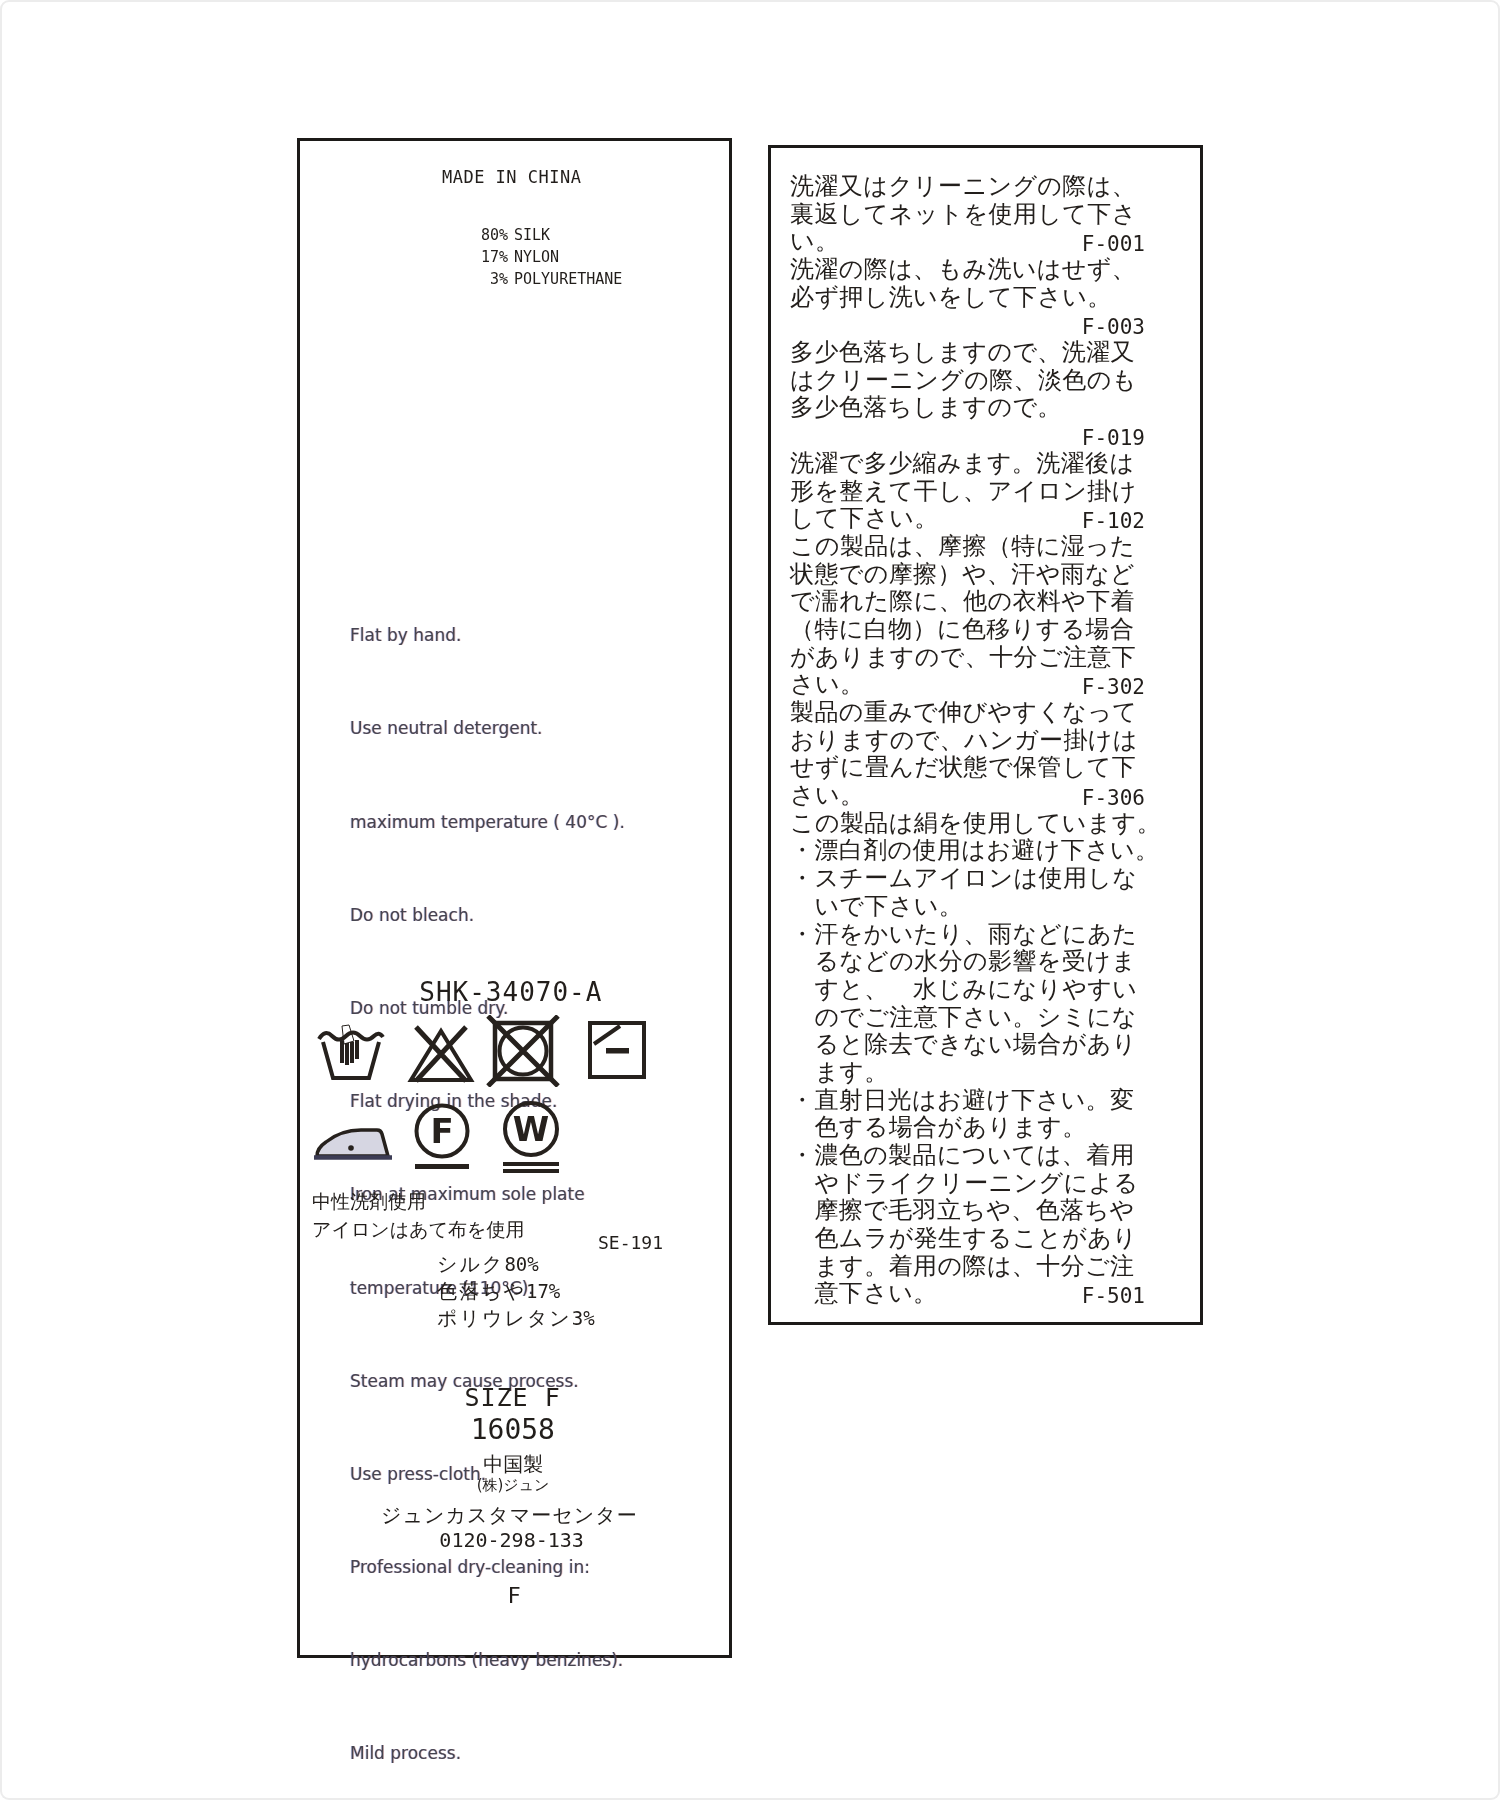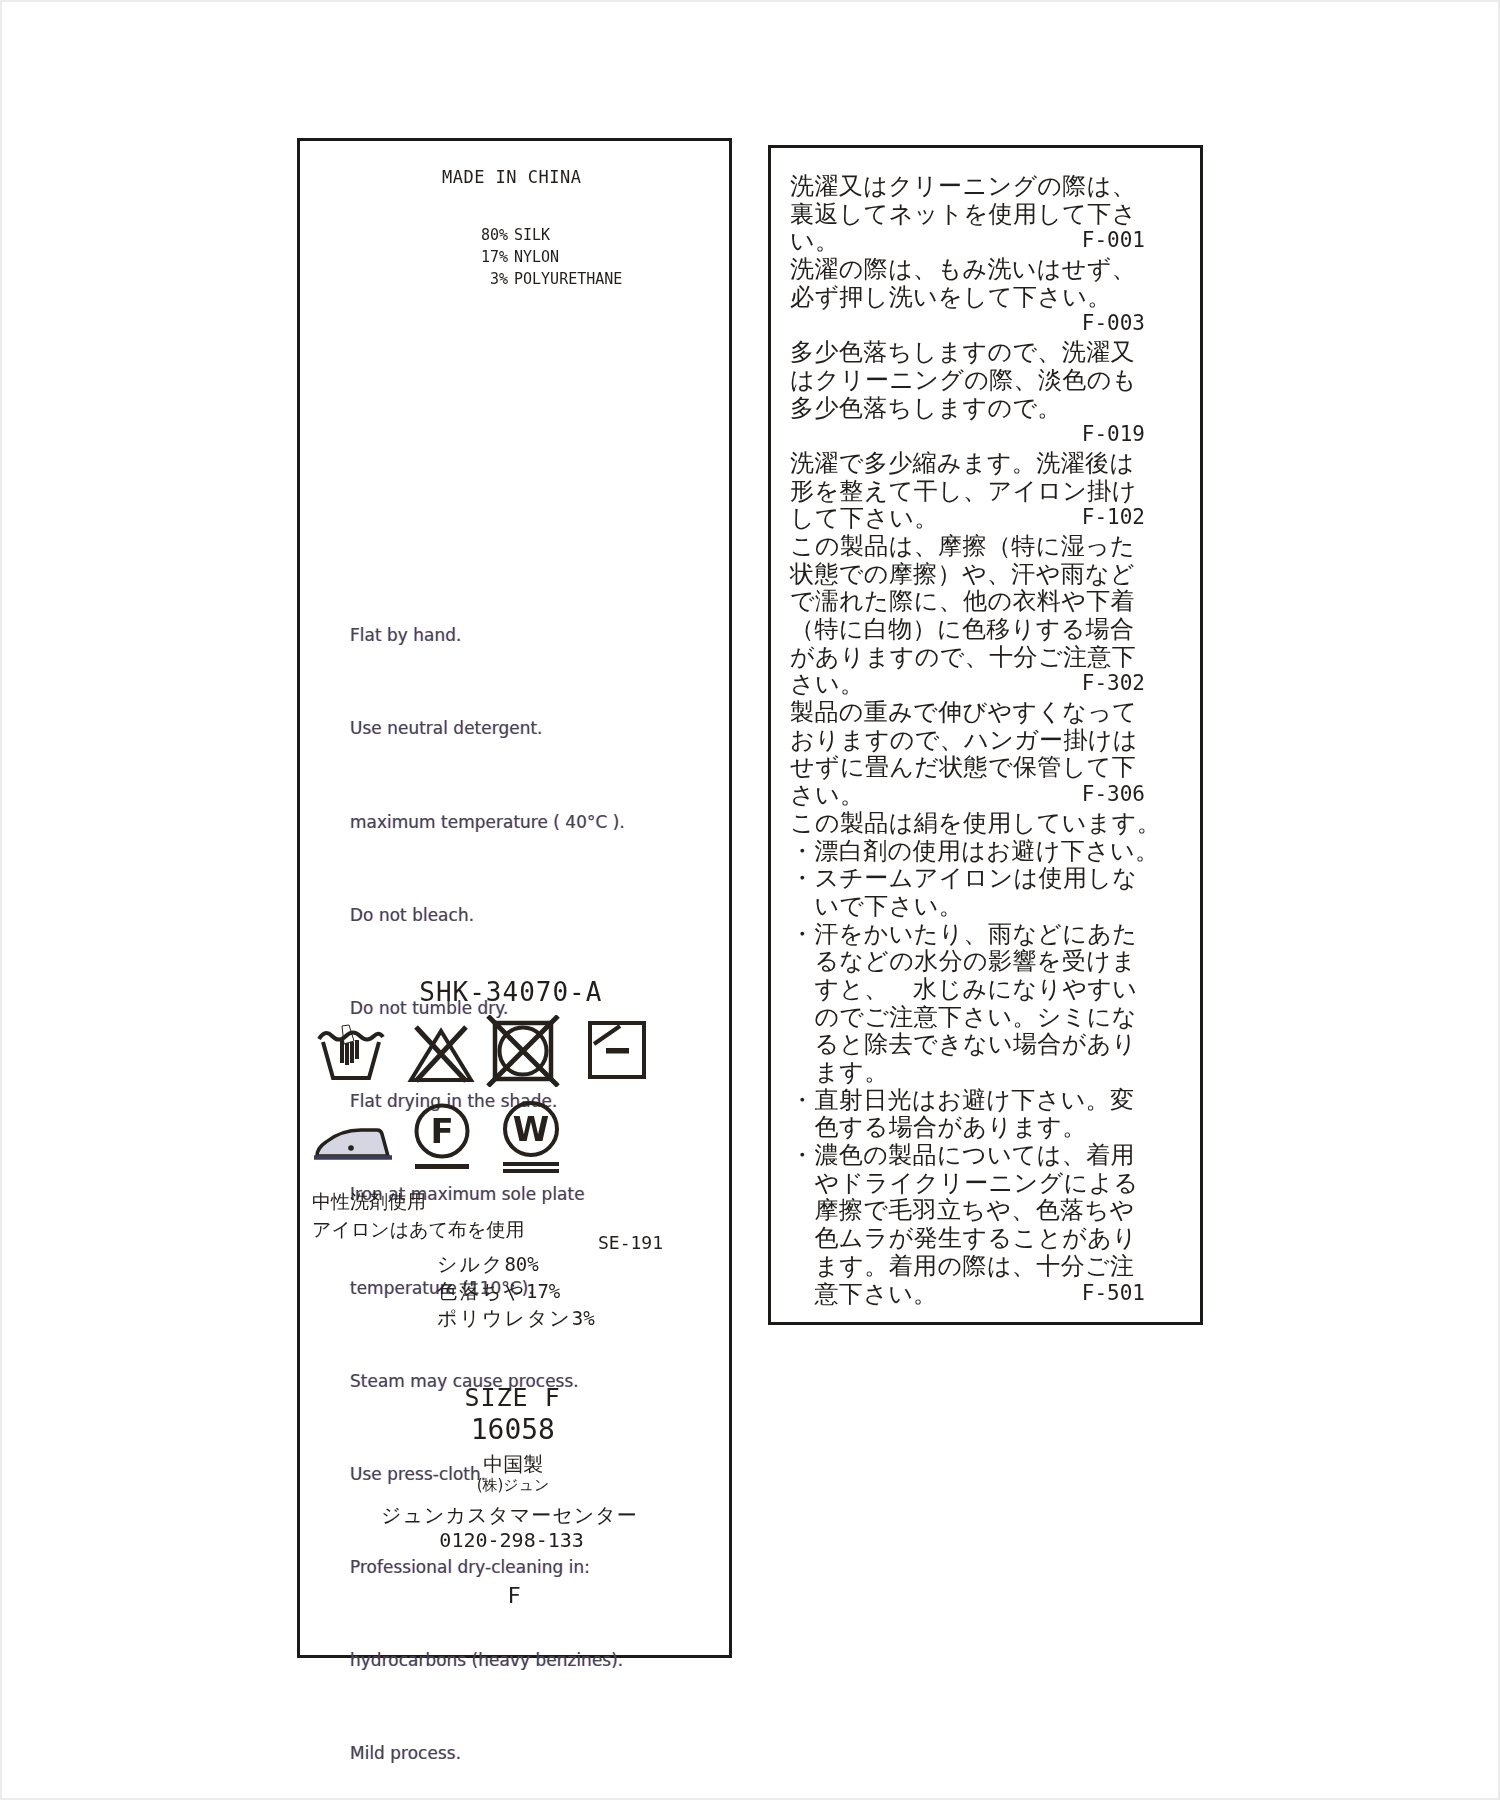--- a/index.html
+++ b/index.html
@@ -1,20 +1,21 @@
 <!DOCTYPE html>
 <html><head>
 <meta charset="utf-8">
 <style>
   html,body { margin:0; padding:0; background:#ffffff; }
   .page {
     position:relative; width:1500px; height:1800px; background:#ffffff;
     font-family:"DejaVu Sans", sans-serif; color:#221e1b;
     box-shadow: inset 0 0 0 2px #ececec;
     overflow:hidden;
+    border-radius:9px;
   }
   .panel {
     position:absolute; border:3px solid #1c1a18; background:#ffffff; box-sizing:border-box;
   }
   .panel-left  { left:297px; top:138px;  width:435px; height:1520px; }
   .panel-right { left:768px; top:145px;  width:435px; height:1180px; }
 
   .mono { font-family:"DejaVu Sans Mono", monospace; }
   .abs  { position:absolute; white-space:pre; }
   .ctr  { left:50%; transform:translateX(-52%); }
@@ -48,21 +49,21 @@
   .size-label   { top:1242px; font-size:25px; letter-spacing:1px; }
   .item-number  { top:1272px; font-size:28px; }
   .country      { top:1310px; font-size:20px; }
   .company      { top:1335px; font-size:15px; }
   .cust-center  { top:1361px; font-size:20px; letter-spacing:1px; }
   .phone        { top:1387px; font-size:20px; }
   .size-letter  { top:1442px; font-size:22px; }
 
   
   .jp-lines { position:absolute; left:19px; top:25px; width:355px; }
-  .jline { display:flex; justify-content:space-between; align-items:flex-start;
+  .jline { display:flex; justify-content:space-between; align-items:flex-end;
            height:27.7px; white-space:pre; }
   .jline .t { font-size:24px; line-height:27.7px; flex-shrink:0; letter-spacing:0.4px; }
   .jline .c { font-family:"DejaVu Sans Mono", monospace; font-size:21px; }
 </style>
 </head>
 <body>
 
 <div class="page">
 
   <div class="panel panel-left">

